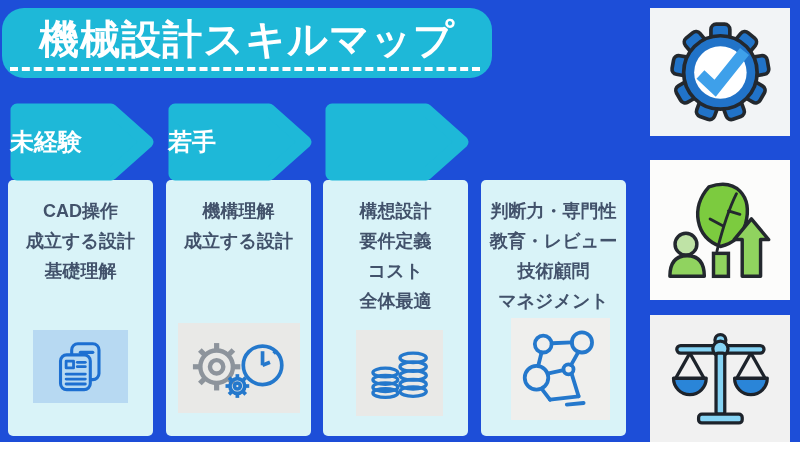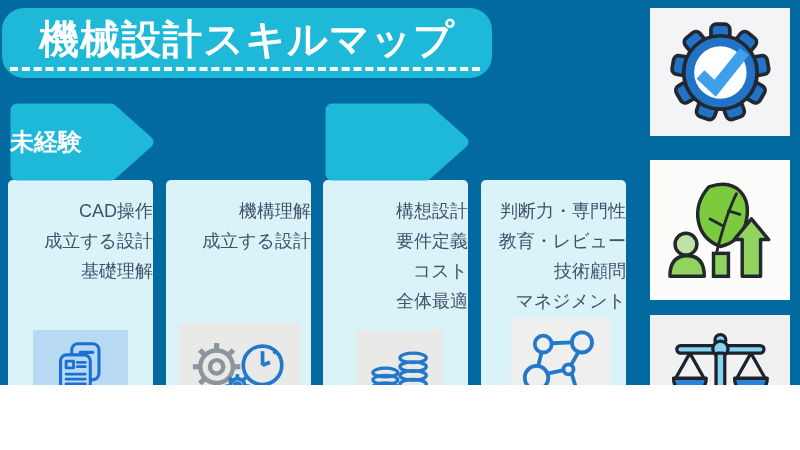--- a/index.html
+++ b/index.html
@@ -1,17 +1,17 @@
 <!DOCTYPE html>
 <html><head>
 <meta charset="utf-8">
 <style>
   html,body{margin:0;padding:0;background:#fff;}
   #canvas{
-    position:relative;width:800px;height:385px;background:#0369a1;overflow:hidden;
+    position:relative;width:800px;height:442px;background:#1d4ed8;overflow:hidden;
     font-family:"Liberation Sans","DejaVu Sans",sans-serif;
   }
   
   .banner{
     position:absolute;left:2px;top:8px;width:490px;height:70px;
     background:#1eb8d8;border-radius:22px;
   }
   .banner-title{
     position:absolute;left:0;right:0;top:4px;text-align:center;
     color:#ffffff;font-size:40px;font-weight:800;letter-spacing:1px;white-space:nowrap;
@@ -27,22 +27,22 @@
   }
   .card0{left:8px}.card1{left:166px}.card2{left:323px}.card3{left:481px}
   .arrow{position:absolute;top:103px;width:145px;height:78px;}
   .arrow0{left:10px}.arrow1{left:168px}.arrow2{left:325px}.arrow3{left:483px}
   .arrow svg{position:absolute;left:0;top:0;width:145px;height:78px;}
   .arrow-label{
     position:absolute;left:0;width:112px;top:50%;transform:translateY(-50%);
     color:#fff;font-weight:800;font-size:24px;white-space:nowrap;
   }
   .skills{
-    position:absolute;top:16px;left:0;width:100%;text-align:right;
-    color:#42526b;font-weight:400;font-size:18px;line-height:30px;
+    position:absolute;top:16px;left:0;width:100%;text-align:center;
+    color:#42526b;font-weight:700;font-size:18px;line-height:30px;
   }
   .iconbox{position:absolute;display:flex;align-items:center;justify-content:center;}
   .iconbox svg{width:85%;height:85%;}
   .ib0{left:25px;top:150px;width:95px;height:73px;background:#b7d9f2;}
   .ib1{left:12px;top:143px;width:122px;height:90px;background:#e9e9e7;}
   .ib2{left:33px;top:150px;width:87px;height:86px;background:#e9e9e7;}
   .ib3{left:30px;top:138px;width:99px;height:102px;background:#efefed;}
   
   .strip{
     position:absolute;top:442px;height:10px;width:140px;
@@ -179,20 +179,26 @@
         </g>
       </svg>
     </div>
   </div>
 
   <div class="arrow arrow0">
     <svg viewBox="0 0 145 78">
       <path d="M7,7 H101 L137,39 L101,71 H7 Z" fill="#1eb8d8" stroke="#1eb8d8" stroke-width="13" stroke-linejoin="round"></path>
     </svg>
     <span class="arrow-label">未経験</span>
+  </div>
+  <div class="arrow arrow1">
+    <svg viewBox="0 0 145 78">
+      <path d="M7,7 H101 L137,39 L101,71 H7 Z" fill="#1eb8d8" stroke="#1eb8d8" stroke-width="13" stroke-linejoin="round"></path>
+    </svg>
+    <span class="arrow-label">若手</span>
   </div>
   <div class="arrow arrow2">
     <svg viewBox="0 0 145 78">
       <path d="M7,7 H101 L137,39 L101,71 H7 Z" fill="#1eb8d8" stroke="#1eb8d8" stroke-width="13" stroke-linejoin="round"></path>
     </svg>
   </div>
 
   <div class="strip s0"></div>
   <div class="strip s1"></div>
   <div class="strip s2"></div>

